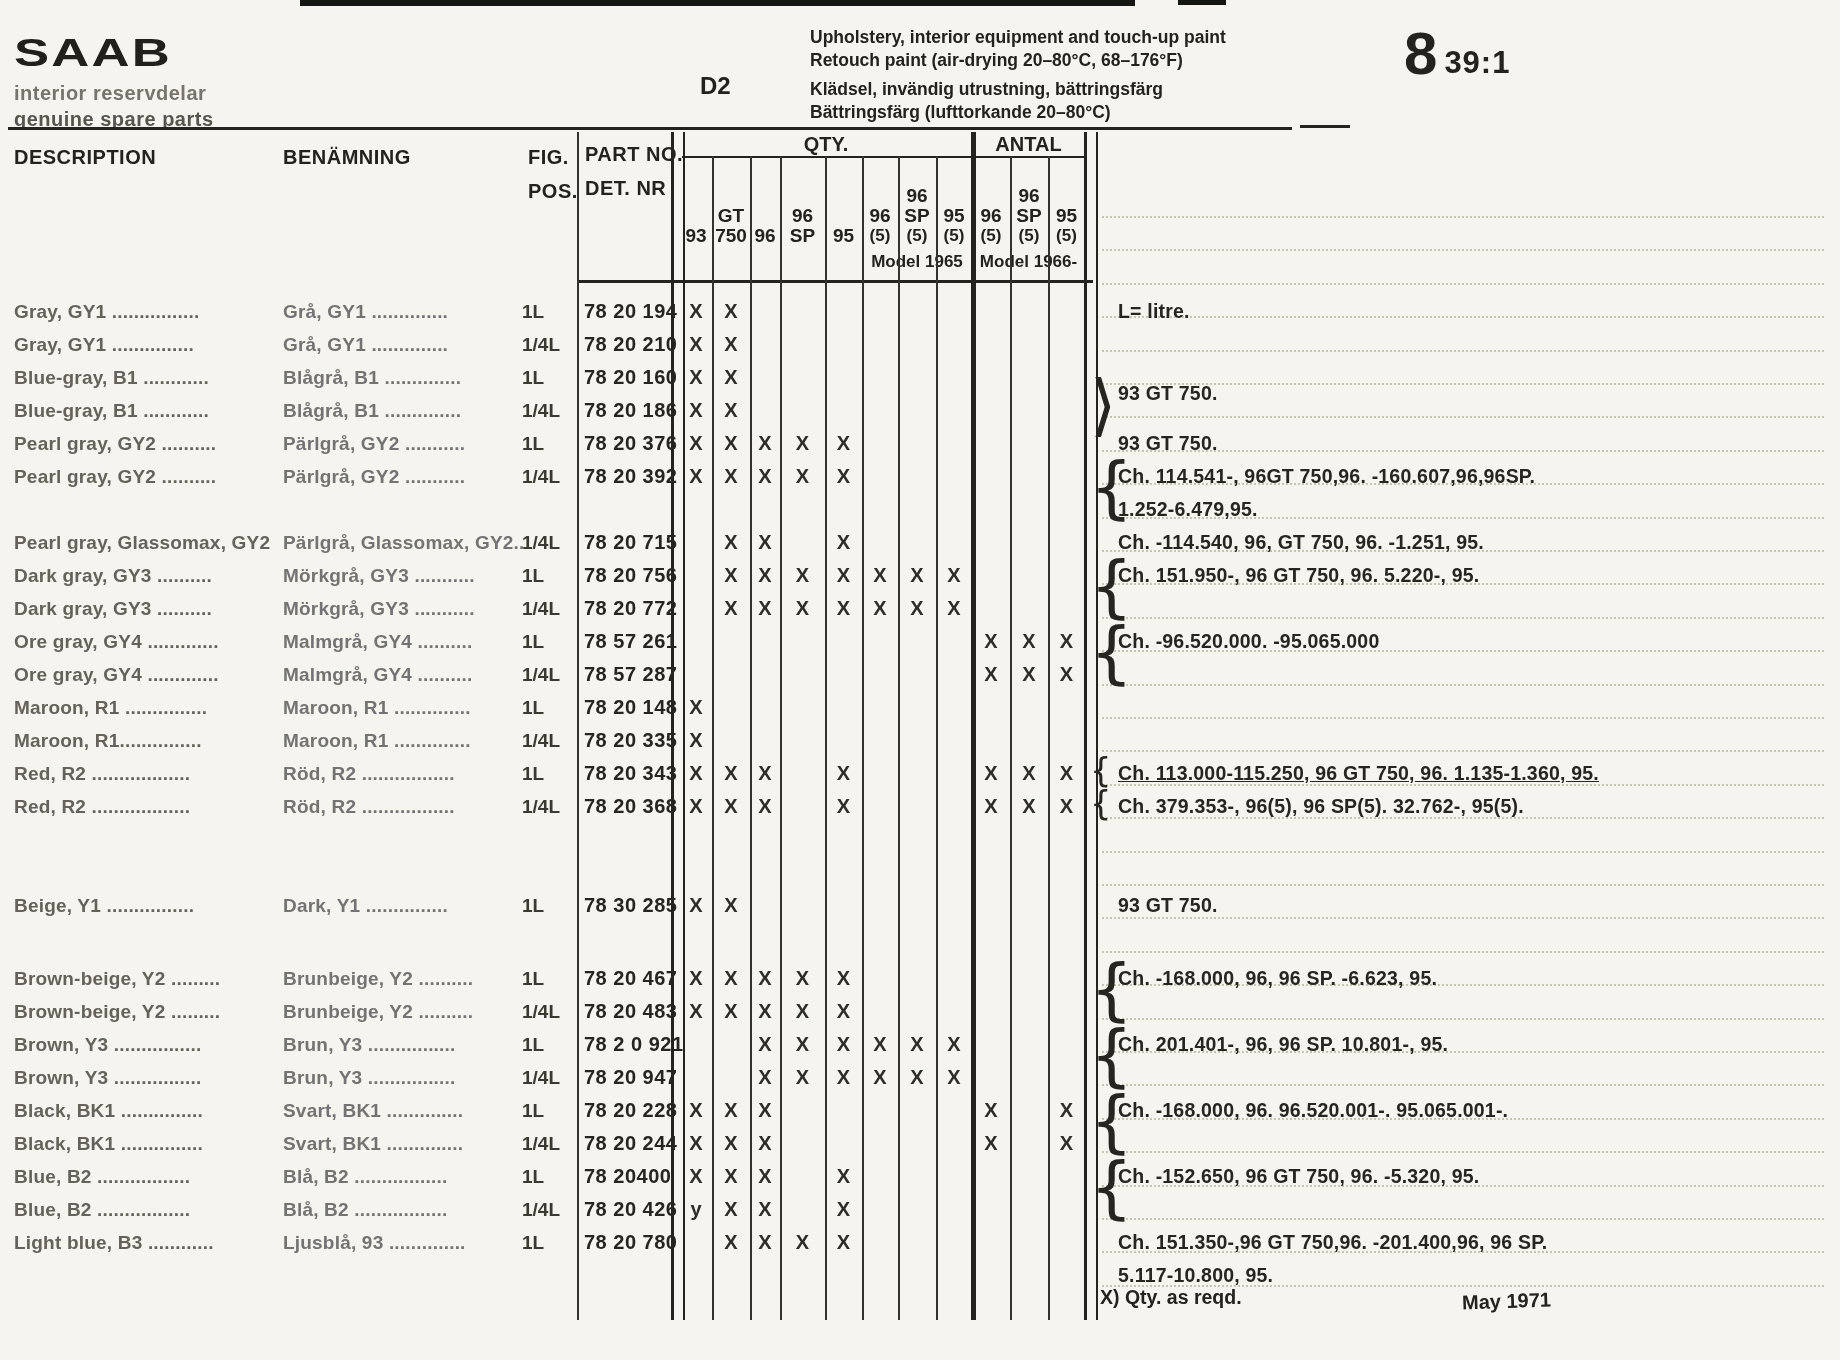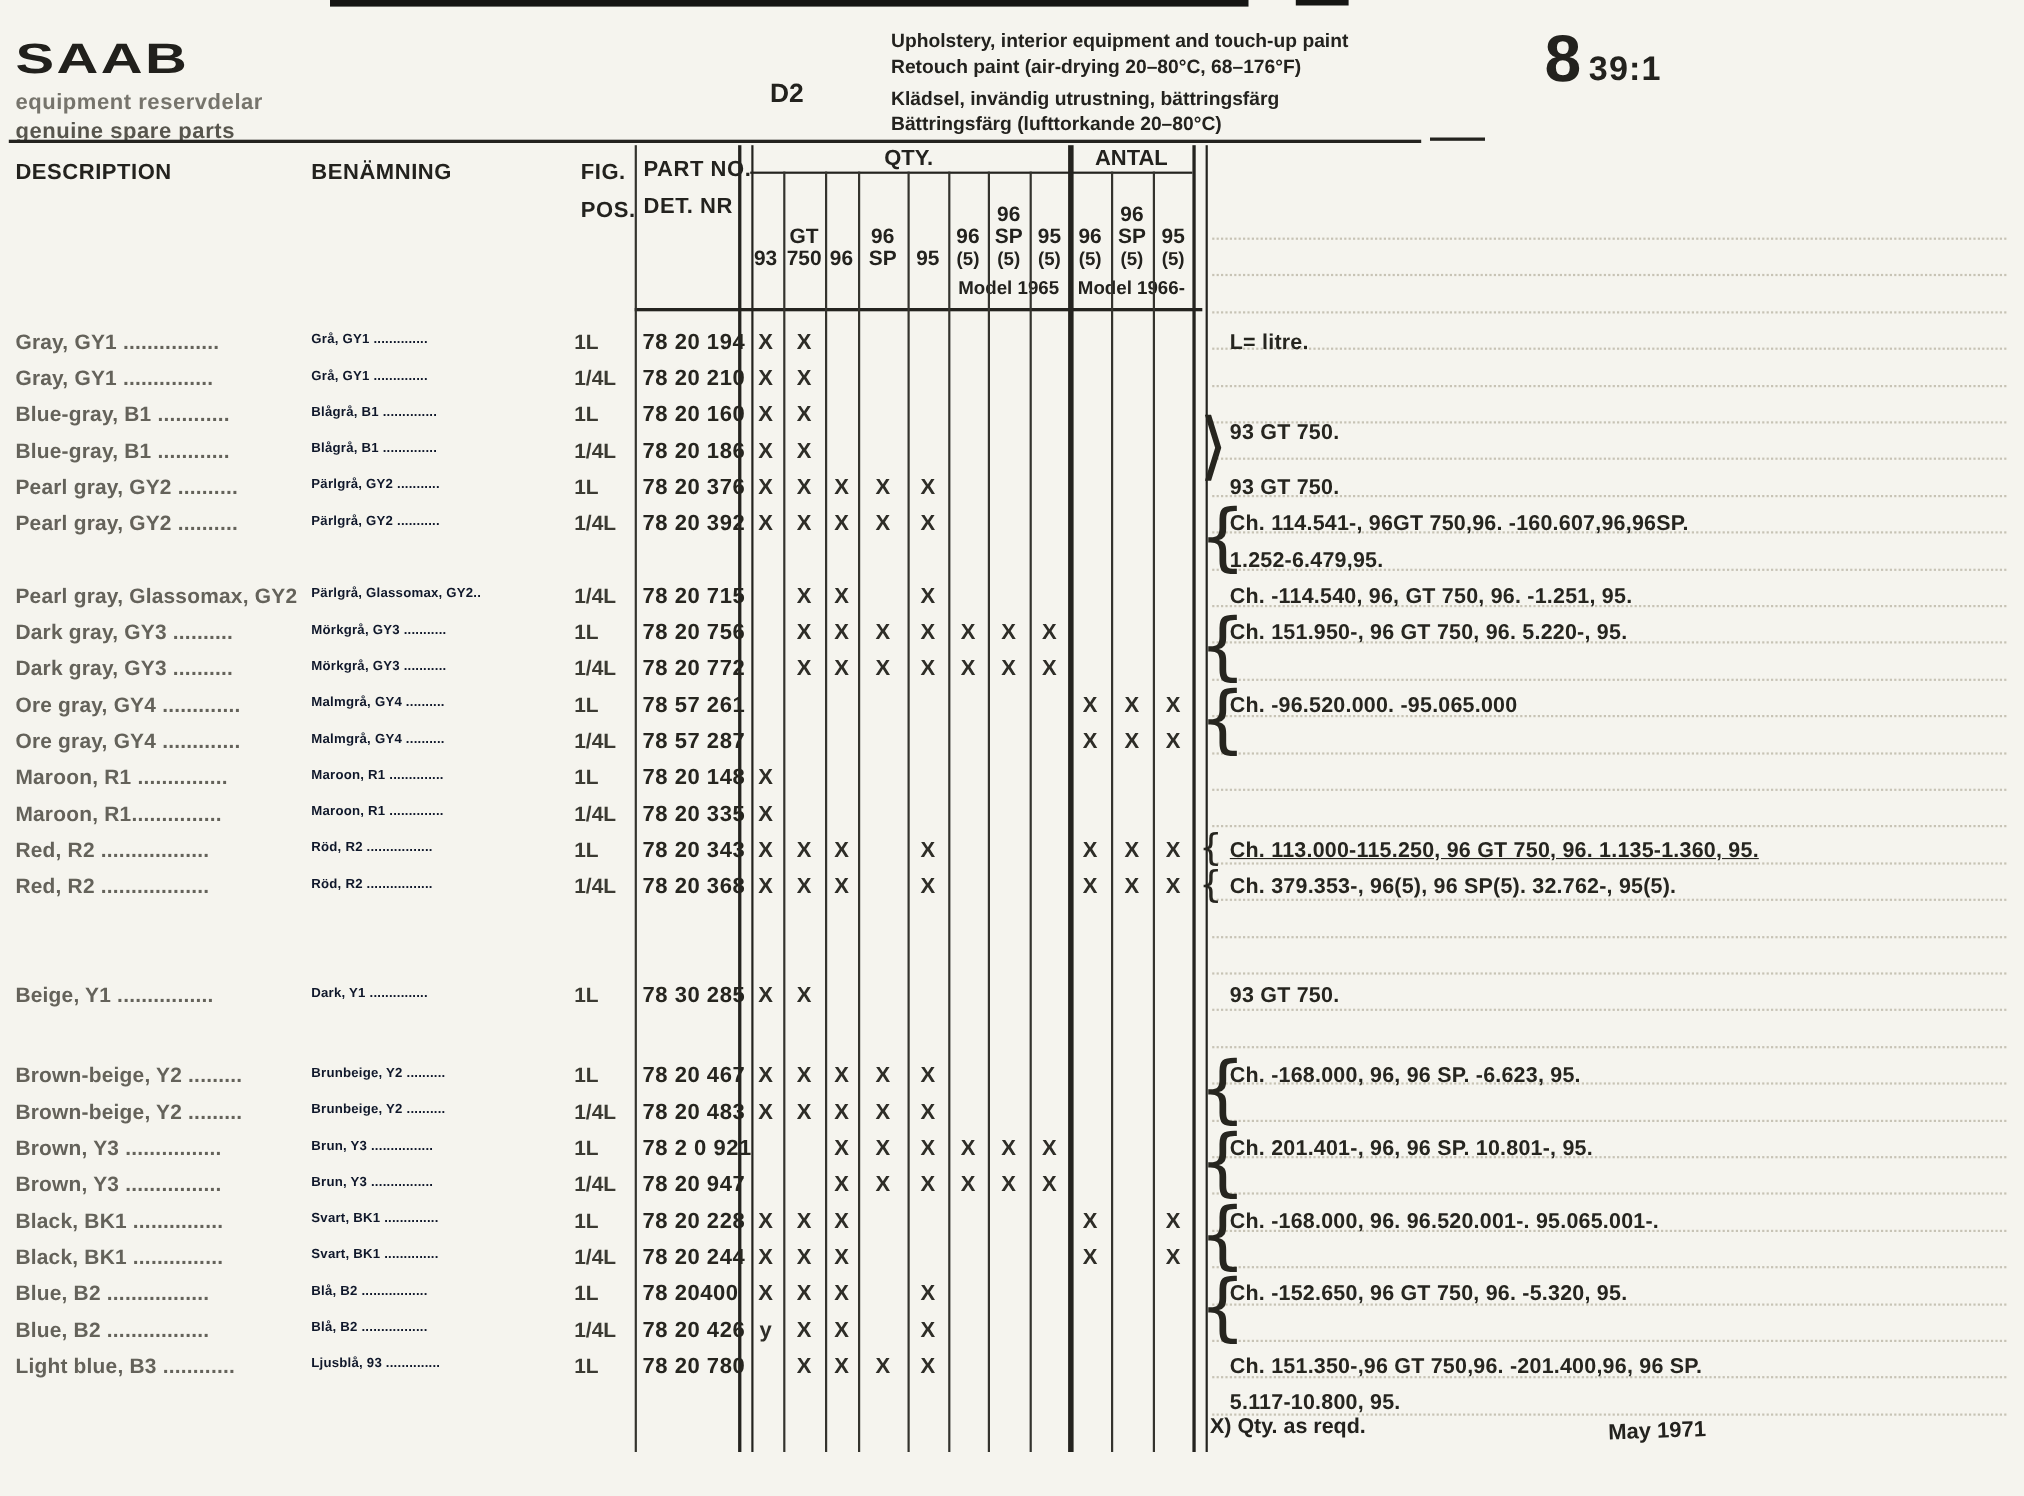--- a/index.html
+++ b/index.html
@@ -26,21 +26,21 @@
   
   .colhead{font-size:20px;font-weight:800;letter-spacing:.5px;white-space:nowrap;}
   .grouphead{font-size:20px;font-weight:800;text-align:center;}
   .subcol{display:flex;flex-direction:column;justify-content:flex-end;align-items:center;
           font-size:19px;font-weight:800;line-height:20px;text-align:center;}
   .modellbl{font-size:17px;font-weight:800;text-align:center;white-space:nowrap;}
   
   .row{position:absolute;left:0;width:1840px;height:33px;}
   .cell{position:absolute;white-space:nowrap;font-weight:700;}
   .c-desc{left:14px;top:5px;font-size:19px;color:#64625a;letter-spacing:.2px;}
-  .c-ben{left:283px;top:5px;font-size:12px;color:#0f172a;letter-spacing:.2px;}
+  .c-ben{left:283px;top:5px;font-size:19px;color:#737373;letter-spacing:.2px;}
   .c-fig{left:522px;top:5px;font-size:19px;color:#3b3a32;}
   .c-part{left:584px;top:4px;font-size:20px;color:#26251f;letter-spacing:.5px;}
   .c-mark{top:4px;text-align:center;font-size:20px;font-weight:800;color:#2e2d27;}
   .c-remark{left:1118px;top:4px;font-size:19.5px;color:#26251f;letter-spacing:.2px;}
   .c-remark2{left:1118px;top:37px;font-size:19.5px;color:#26251f;letter-spacing:.2px;}
   .brace{position:absolute;left:1090px;font-weight:400;color:#26251f;
          font-family:"DejaVu Sans",sans-serif;}
   .dotline{position:absolute;left:1102px;width:722px;height:0;border-top:2px dotted #c7c3b5;}
   .footer-note{font-size:19.5px;font-weight:800;}
   .footer-date{font-size:20px;font-weight:700;transform:rotate(-2deg);}
@@ -49,21 +49,21 @@
 <body>
 
 <div class="page">
 
   <div class="scanstrip" style="left:300px;top:0;width:835px;height:6px;"></div>
   <div class="scanstrip" style="left:1178px;top:0;width:48px;height:5px;"></div>
 
   <div class="abs" style="left:14px;top:30px;">
     <div class="logo">SAAB</div>
   </div>
-  <div class="abs brand-sub1" style="left:14px;top:82px;">equipment reservdelar</div>
+  <div class="abs brand-sub1" style="left:14px;top:82px;">interior reservdelar</div>
   <div class="abs brand-sub2" style="left:14px;top:108px;">genuine spare parts</div>
 
   <div class="abs section-code" style="left:700px;top:72px;">D2</div>
 
   <div class="abs" style="left:810px;top:26px;">
     <div class="title-line">Upholstery, interior equipment and touch-up paint</div>
     <div class="title-line">Retouch paint (air-drying 20–80°C, 68–176°F)</div>
     <div class="title-line" style="margin-top:6px;">Klädsel, invändig utrustning, bättringsfärg</div>
     <div class="title-line">Bättringsfärg (lufttorkande 20–80°C)</div>
   </div>

